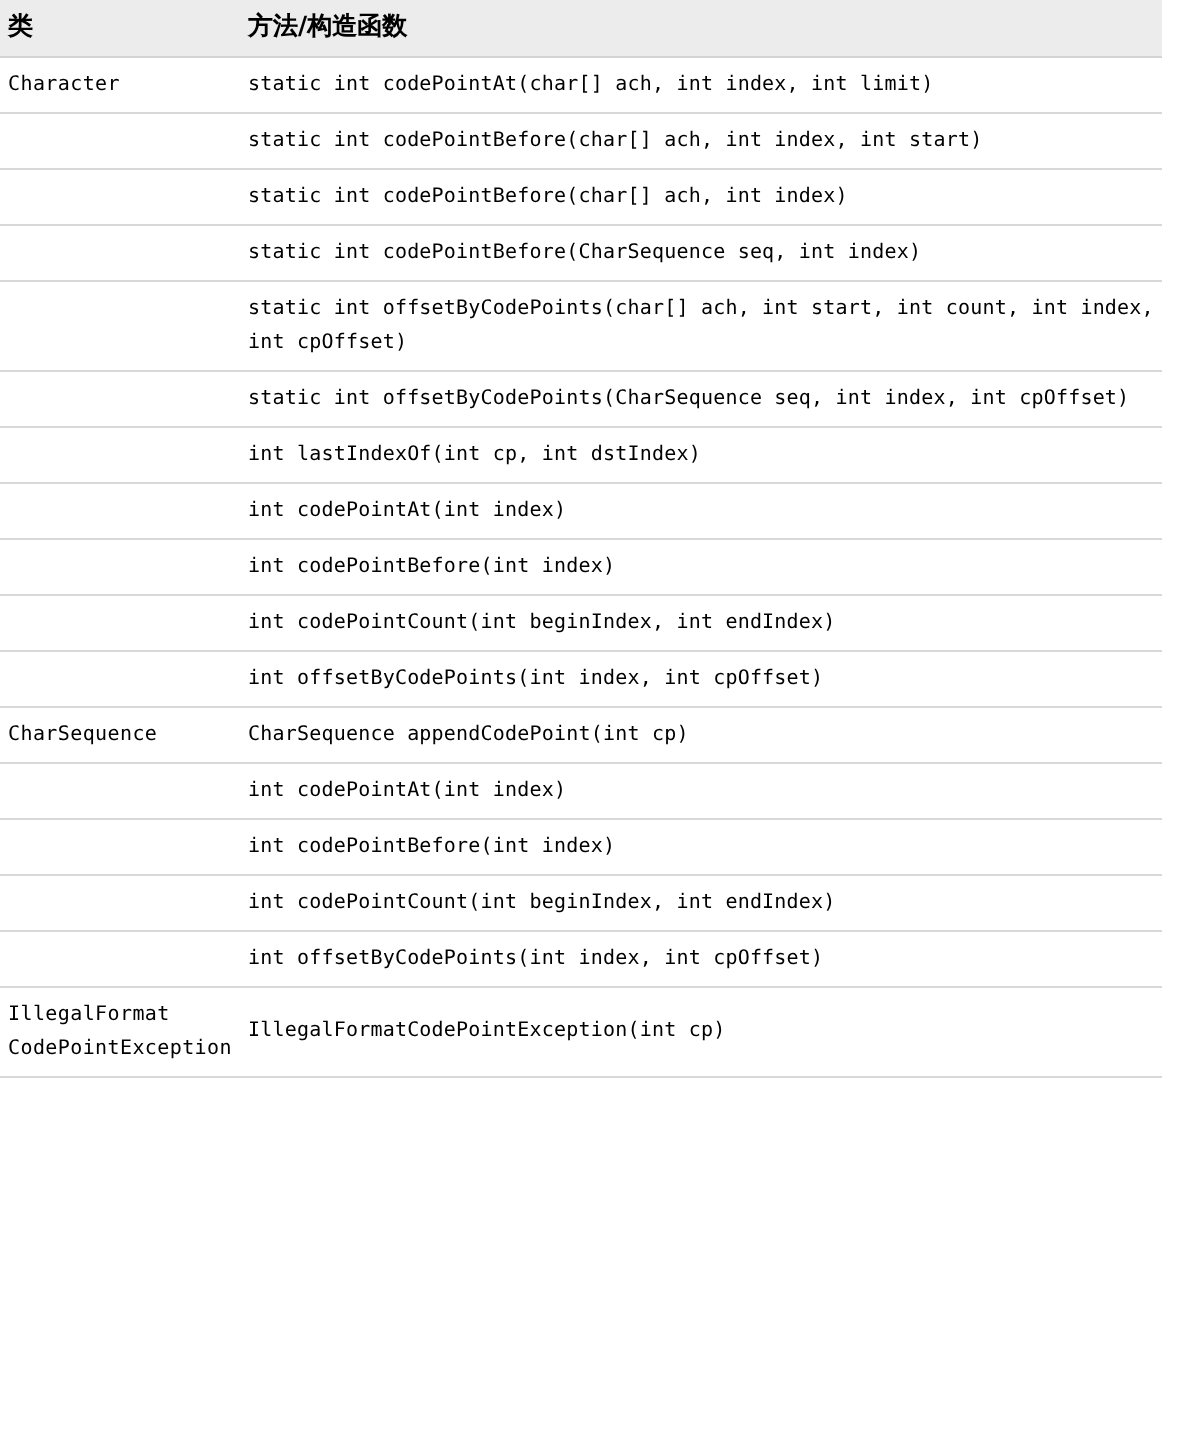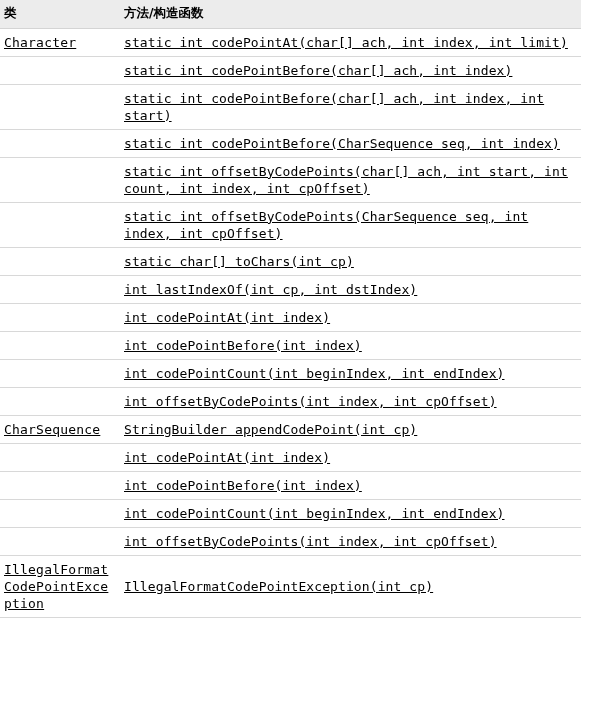--- a/index.html
+++ b/index.html
@@ -42,27 +42,26 @@
   .api-table thead th.th-method {
     padding-left: 6px;
   }
 
   .api-table tbody td {
     border: none;
     border-bottom: 1px solid #d8d8d8;
     vertical-align: middle;
     padding: 5px 2px 5px 4px;
     font-family: "DejaVu Sans Mono", monospace;
-    font-size: 13px;
+    font-size: 10px;
     line-height: 17px;
     color: #000000;
     white-space: normal;
     word-break: break-word;
     height: 28px;
-    text-decoration: underline;
   }
   .api-table tbody td.cell-class {
     padding-left: 4px;
     letter-spacing: 0.2px;
   }
   .api-table tbody td.cell-method {
     padding-left: 6px;
     letter-spacing: 0.1px;
   }
   .api-table tbody tr:last-child td {
@@ -83,41 +82,37 @@
       <th class="th-method">方法/构造函数</th>
     </tr>
   </thead>
   <tbody id="table-body">
       <tr>
         <td class="cell-class">Character</td>
         <td class="cell-method">static int codePointAt(char[] ach, int index, int limit)</td>
       </tr>
       <tr>
         <td class="cell-class"></td>
-        <td class="cell-method">static int codePointBefore(char[] ach, int index)</td>
+        <td class="cell-method">static int codePointBefore(char[] ach, int index, int start)</td>
       </tr>
       <tr>
         <td class="cell-class"></td>
-        <td class="cell-method">static int codePointBefore(char[] ach, int index, int start)</td>
+        <td class="cell-method">static int codePointBefore(char[] ach, int index)</td>
       </tr>
       <tr>
         <td class="cell-class"></td>
         <td class="cell-method">static int codePointBefore(CharSequence seq, int index)</td>
       </tr>
       <tr>
         <td class="cell-class"></td>
         <td class="cell-method">static int offsetByCodePoints(char[] ach, int start, int count, int index, int cpOffset)</td>
       </tr>
       <tr>
         <td class="cell-class"></td>
         <td class="cell-method">static int offsetByCodePoints(CharSequence seq, int index, int cpOffset)</td>
-      </tr>
-      <tr>
-        <td class="cell-class"></td>
-        <td class="cell-method">static char[] toChars(int cp)</td>
       </tr>
       <tr>
         <td class="cell-class"></td>
         <td class="cell-method">int lastIndexOf(int cp, int dstIndex)</td>
       </tr>
       <tr>
         <td class="cell-class"></td>
         <td class="cell-method">int codePointAt(int index)</td>
       </tr>
       <tr>
@@ -127,21 +122,21 @@
       <tr>
         <td class="cell-class"></td>
         <td class="cell-method">int codePointCount(int beginIndex, int endIndex)</td>
       </tr>
       <tr>
         <td class="cell-class"></td>
         <td class="cell-method">int offsetByCodePoints(int index, int cpOffset)</td>
       </tr>
       <tr>
         <td class="cell-class">CharSequence</td>
-        <td class="cell-method">StringBuilder appendCodePoint(int cp)</td>
+        <td class="cell-method">CharSequence appendCodePoint(int cp)</td>
       </tr>
       <tr>
         <td class="cell-class"></td>
         <td class="cell-method">int codePointAt(int index)</td>
       </tr>
       <tr>
         <td class="cell-class"></td>
         <td class="cell-method">int codePointBefore(int index)</td>
       </tr>
       <tr>

